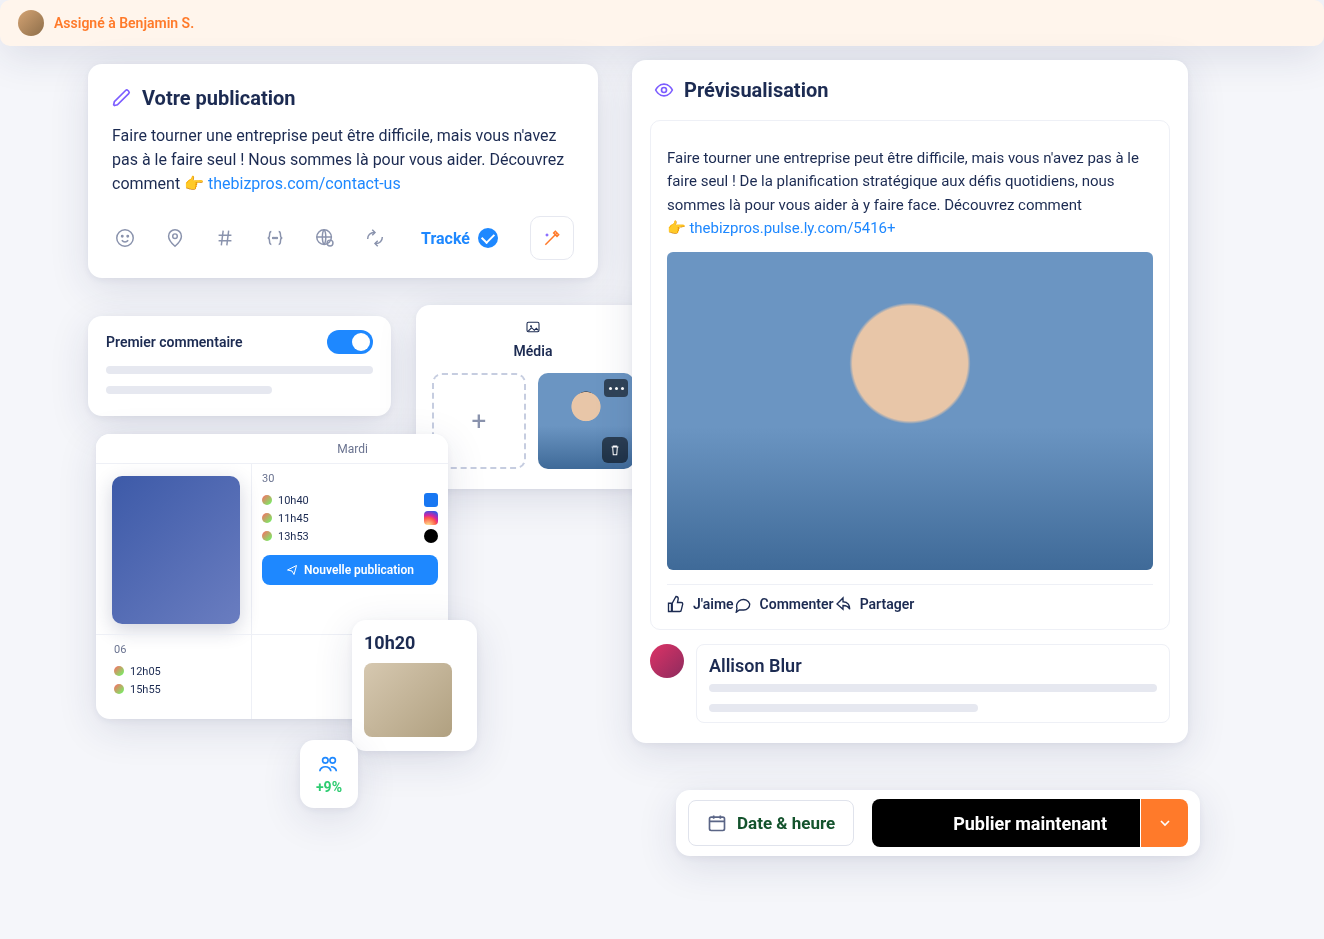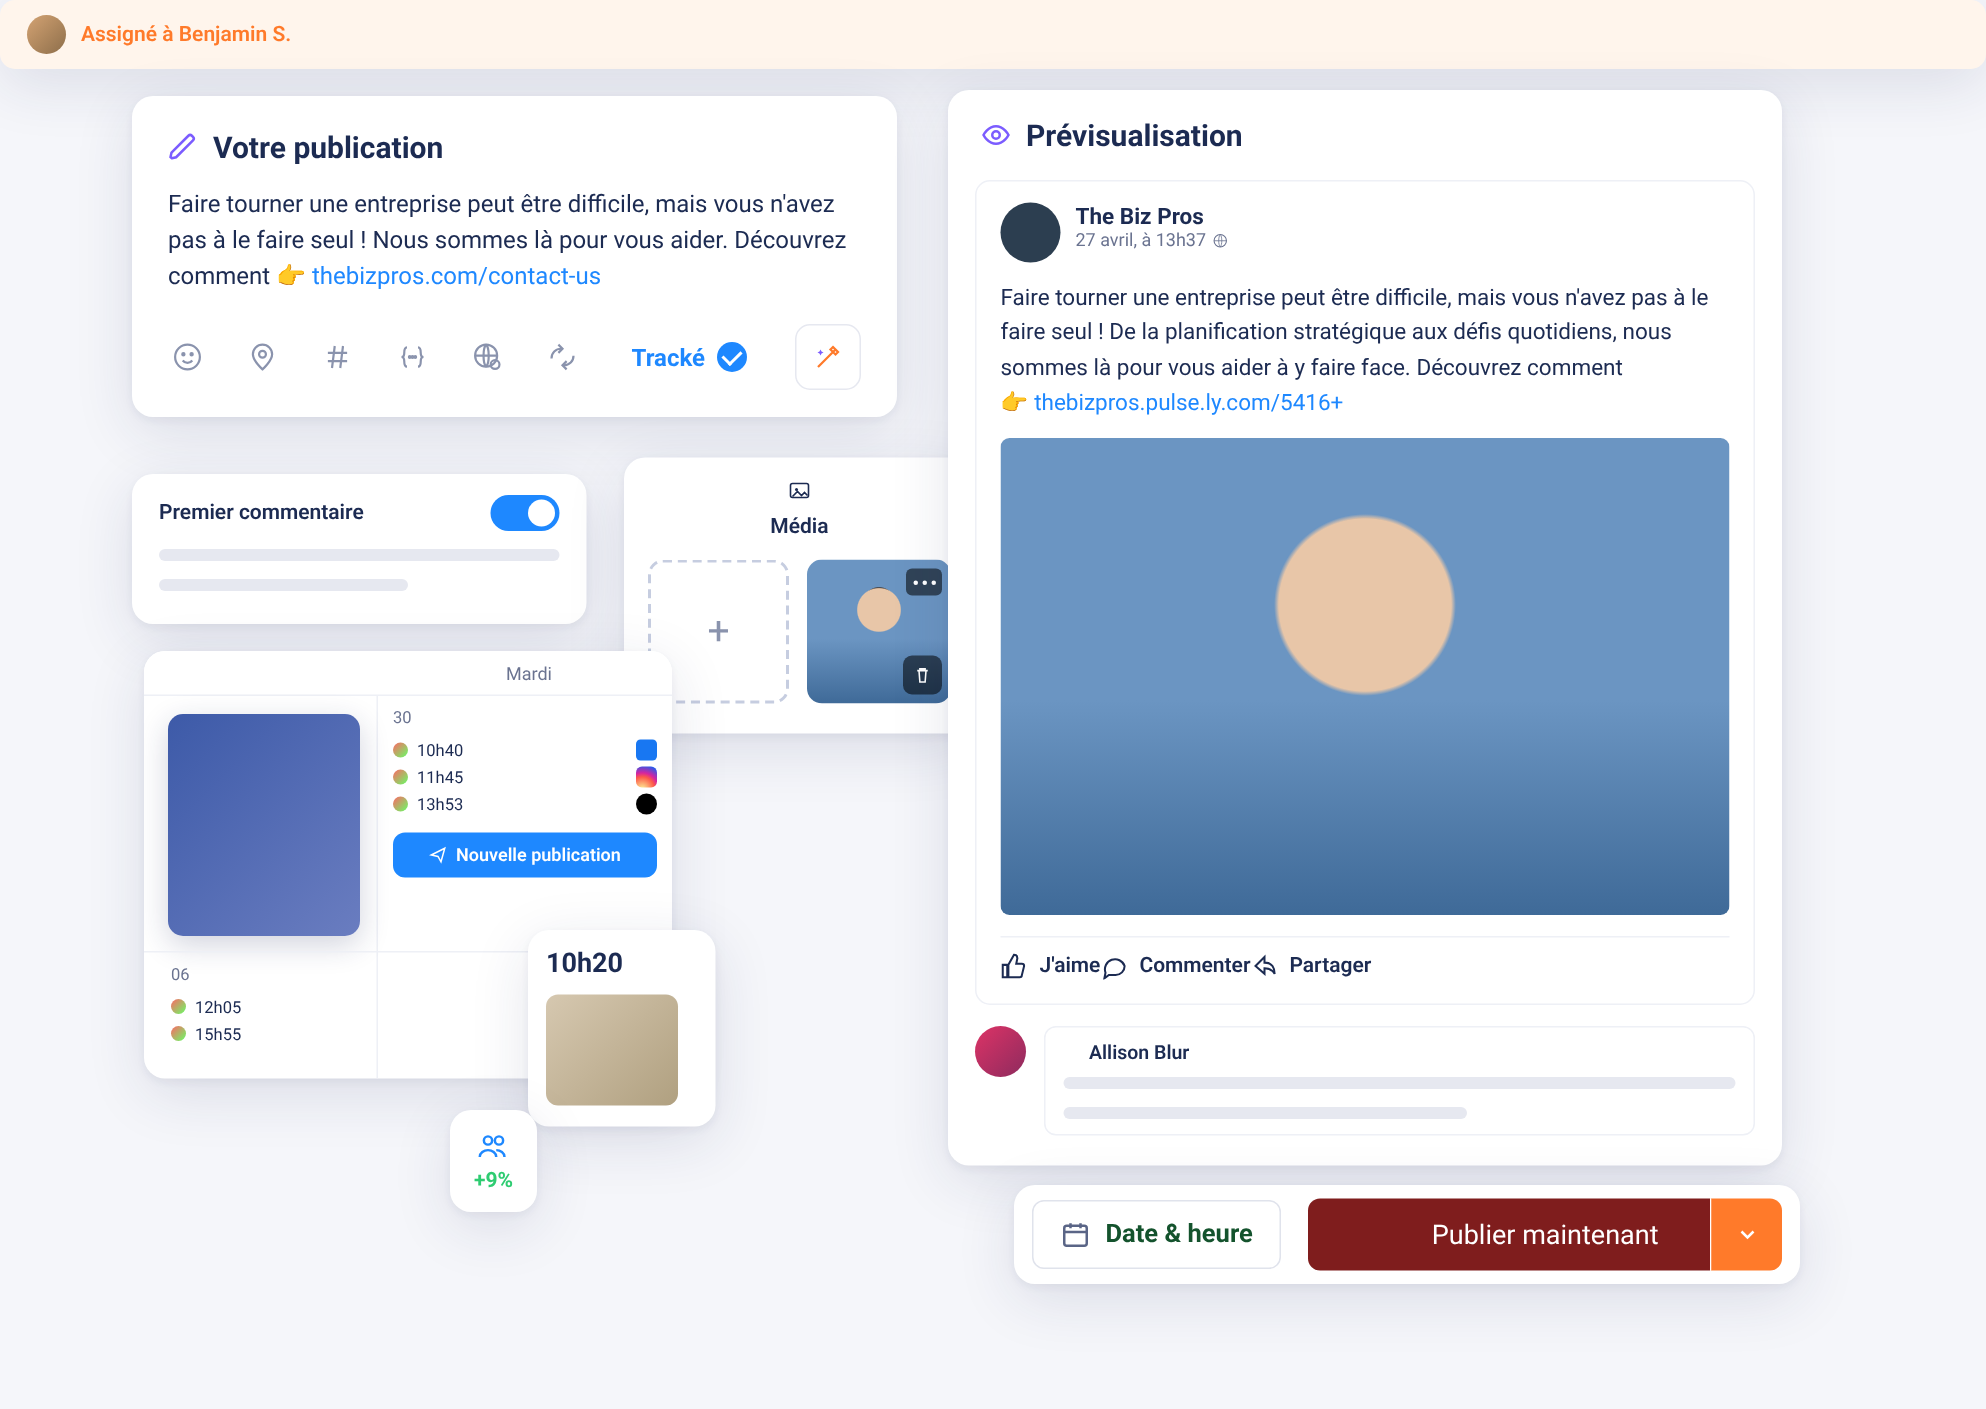--- a/index.html
+++ b/index.html
@@ -91,27 +91,27 @@
   .pv-author .ts{font-size:12px;color:#6a7390;display:flex;align-items:center;gap:4px;}
   .pv-text{margin-top:12px;font-size:15px;line-height:1.55;color:#1c2b52;}
   .pv-text .link{color:#1e88ff;}
   .pv-img{margin-top:12px;width:100%;height:318px;border-radius:6px;background:linear-gradient(135deg,#b9c6d2 0%,#7d8fa1 60%,#4e6176 100%);}
   .pv-actions{display:flex;justify-content:flex-start;align-items:center;border-top:1px solid #eef0f6;margin-top:14px;padding-top:10px;}
   .pv-act{display:flex;align-items:center;gap:8px;color:#1c2b52;font-weight:600;font-size:14px;}
   .pv-act svg{width:18px;height:18px;stroke:#1c2b52;fill:none;stroke-width:1.8;}
   .pv-comment{margin:14px 18px 0;display:flex;gap:12px;align-items:flex-start;}
   .pv-comment .av{width:34px;height:34px;border-radius:50%;background:linear-gradient(135deg,#d36,#8d2b5e);}
   .pv-comment .box{flex:1;border:1px solid #eef0f6;border-radius:8px;padding:10px 12px;}
-  .pv-comment .nm{font-size:13px;font-weight:600;color:#1c2b52;margin-left:17px;}
+  .pv-comment .nm{font-size:18px;font-weight:600;color:#1c2b52;}
 
   
   .pubbar{left:676px;top:790px;width:524px;height:66px;display:flex;align-items:center;gap:18px;padding:10px 12px;}
   .dt-btn{flex:0 0 auto;display:flex;align-items:center;gap:10px;border:1px solid #e0e3ec;border-radius:8px;padding:12px 18px;color:#14532d;font-weight:700;font-size:17px;}
   .pub-btn{flex:1;display:flex;height:48px;}
-  .pub-main{flex:1;background:#7f1d1d;color:#fff;border:none;border-radius:8px 0 0 8px;font-size:18px;font-weight:400;padding-left:48px;}
+  .pub-main{flex:1;background:#000000;color:#fff;border:none;border-radius:8px 0 0 8px;font-size:18px;font-weight:700;padding-left:48px;}
   .pub-drop{width:48px;background:#ff7a2a;border:none;border-left:1px solid #fff;border-radius:0 8px 8px 0;display:flex;align-items:center;justify-content:center;}
 
   
   .photo-person{background:
     radial-gradient(circle at 50% 35%,#e8c6a8 0 18%,transparent 19%),
     radial-gradient(circle at 50% 30%,#3a2f28 0 12%,transparent 13%),
     linear-gradient(180deg,#6b95c2 55%,#3f6a98 100%);}
 </style>
 </head>
 <body>
@@ -284,33 +284,20 @@
 
 <div class="card preview">
   <div class="pv-head">
     <svg viewBox="0 0 24 24">
         <path d="M2 12s3.5-7 10-7 10 7 10 7-3.5 7-10 7S2 12 2 12z" fill="none" stroke="#7b5cff" stroke-width="2"></path>
         <circle cx="12" cy="12" r="3" fill="none" stroke="#7b5cff" stroke-width="2"></circle>
       </svg>
     <span>Prévisualisation</span>
   </div>
   <div class="pv-inner">
-    <div class="pv-author">
-      <div class="av"></div>
-      <div>
-        <div class="nm">The Biz Pros</div>
-        <div class="ts">
-            <span>27 avril, à 13h37</span>
-          <svg width="11" height="11" viewBox="0 0 24 24">
-              <circle cx="12" cy="12" r="9" fill="none" stroke="#6a7390" stroke-width="1.6"></circle>
-              <path d="M3 12h18M12 3c3 3 3 15 0 18M12 3c-3 3-3 15 0 18" fill="none" stroke="#6a7390" stroke-width="1.2"></path>
-            </svg>
-        </div>
-      </div>
-    </div>
     <div class="pv-text">
       <span>Faire tourner une entreprise peut être difficile, mais vous n'avez pas à le faire seul ! De la planification stratégique aux défis quotidiens, nous sommes là pour vous aider à y faire face. Découvrez comment</span><br>
       <span>👉</span>
       <span class="link">thebizpros.pulse.ly.com/5416+</span>
     </div>
     <div class="pv-img photo-person"></div>
     <div class="pv-actions">
       <div class="pv-act">
           <svg viewBox="0 0 24 24">
             <path d="M7 22V11l5-9c1.5 0 3 1 3 3l-1 5h5a2 2 0 0 1 2 2l-2 8a2 2 0 0 1-2 2H7zM2 11h4v11H2z"></path>

